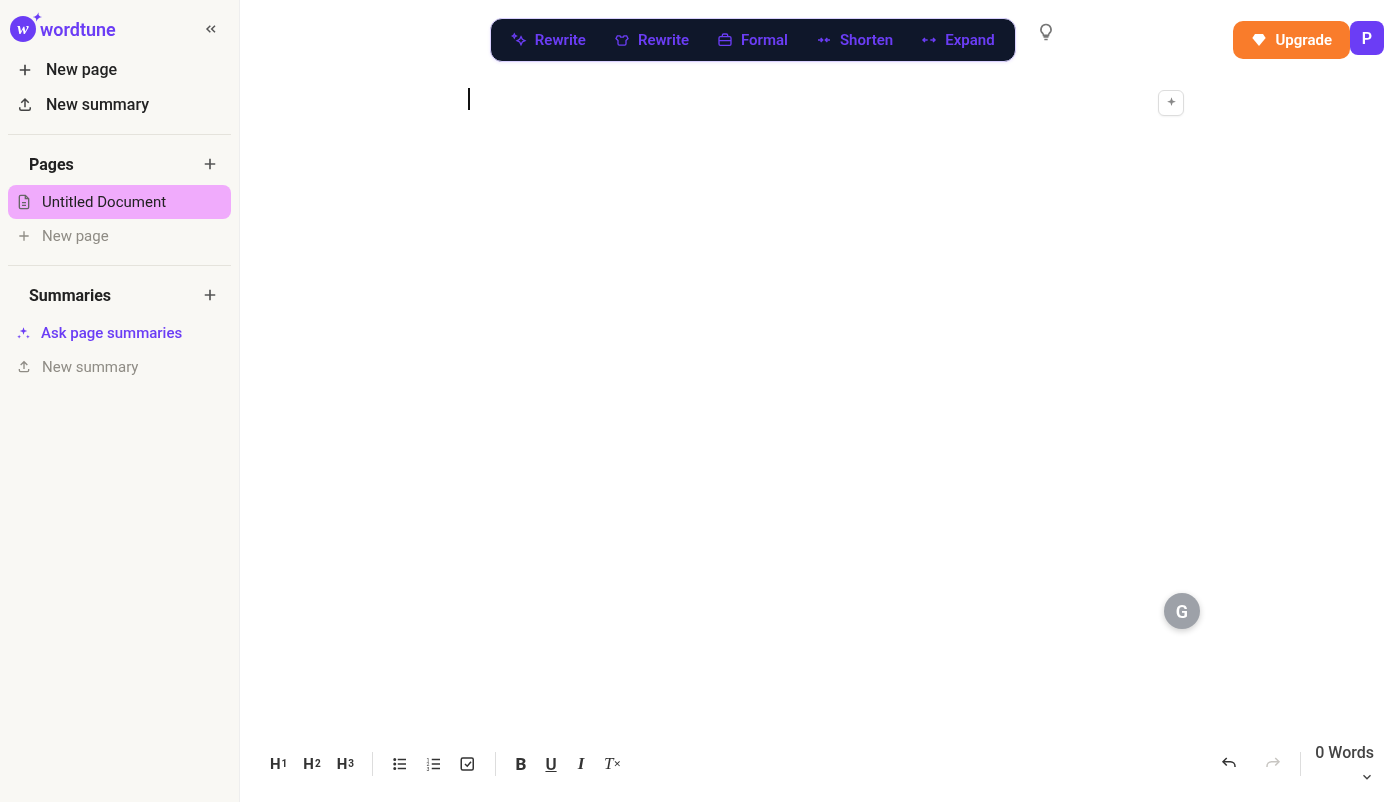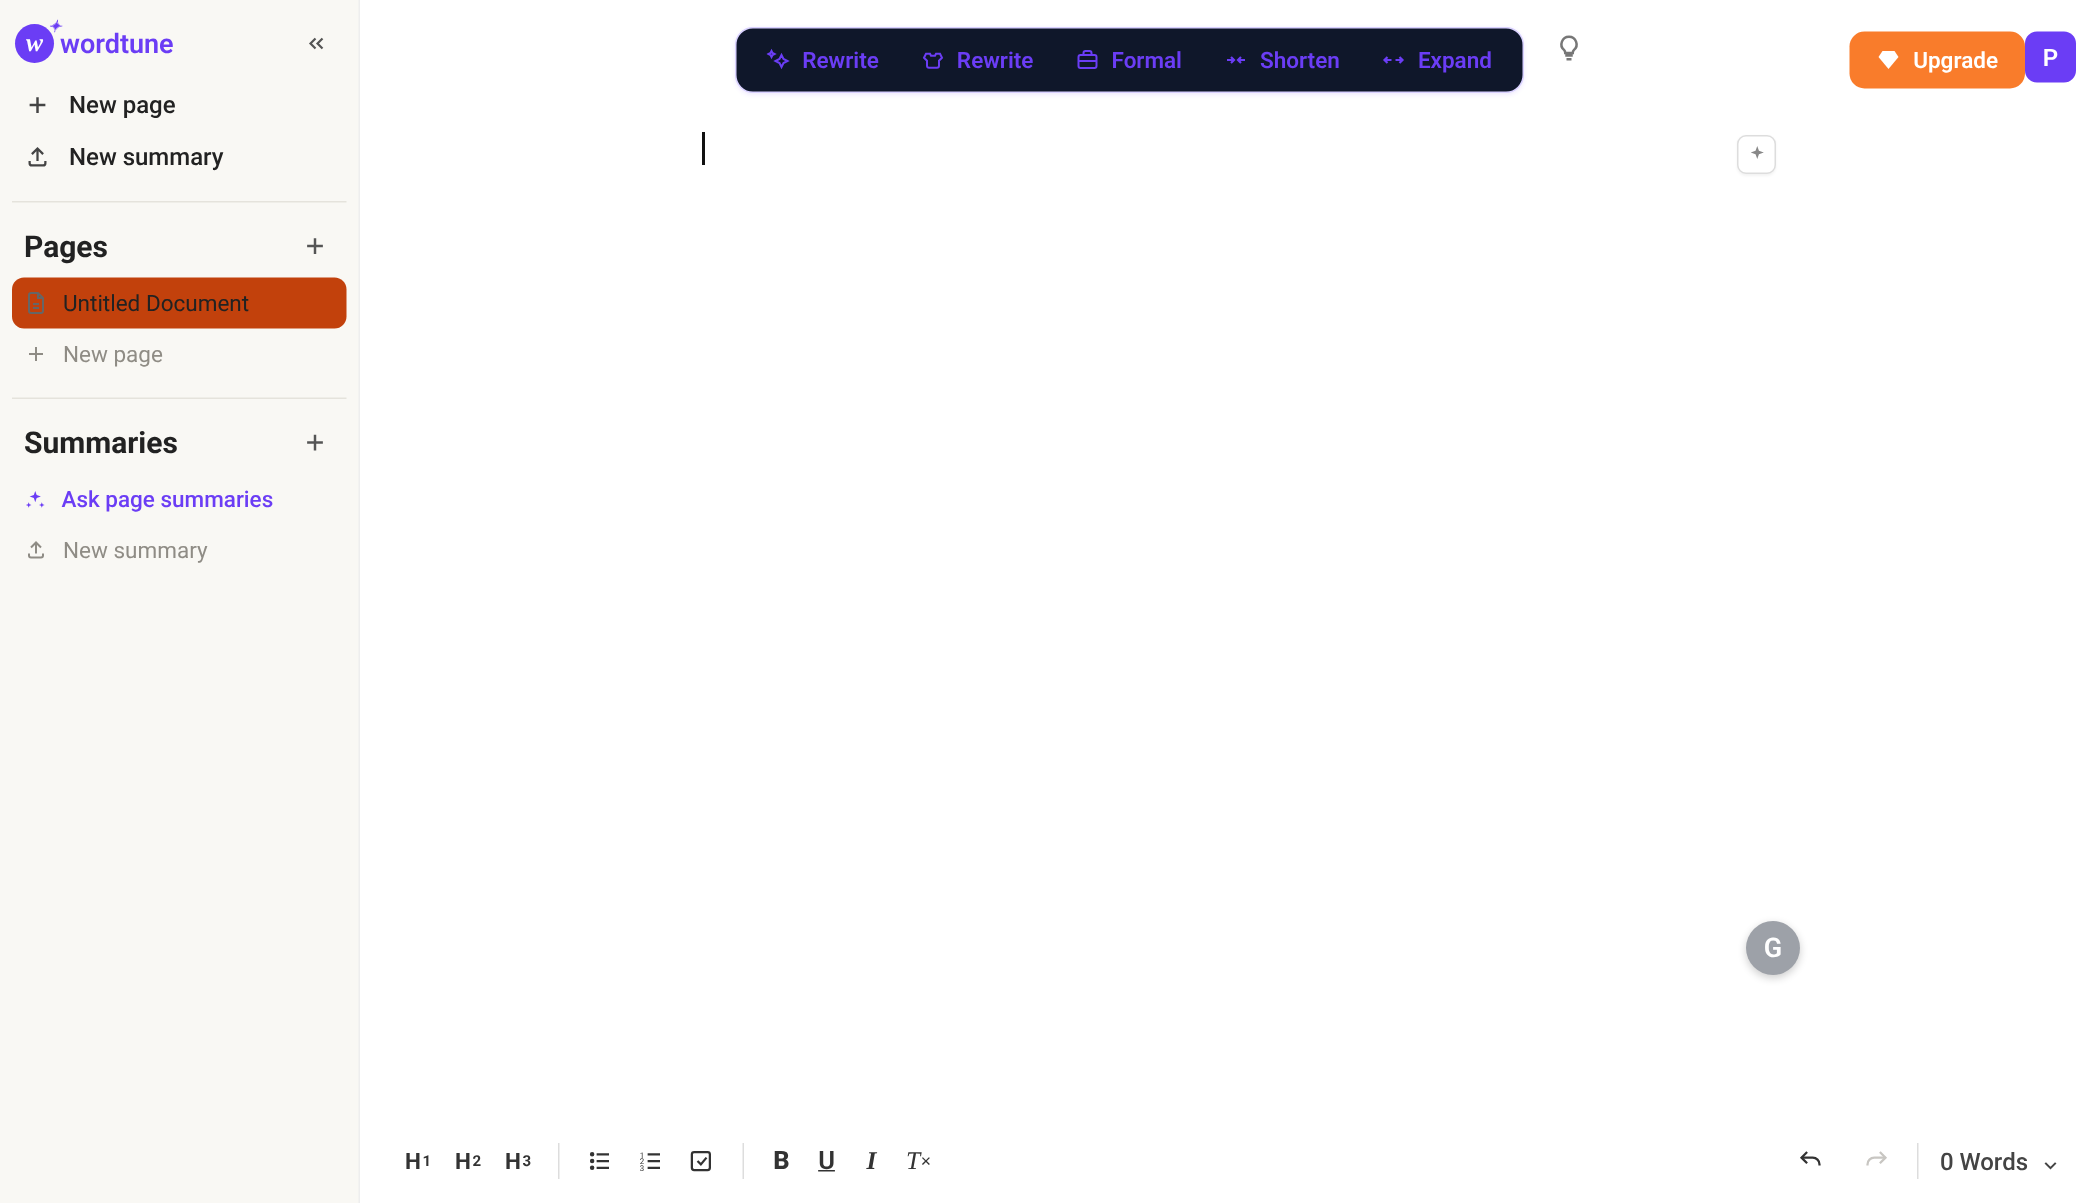--- a/index.html
+++ b/index.html
@@ -9,24 +9,24 @@
   
   .sidebar { width: 240px; height: 100%; background: #f9f8f4; border-right: 1px solid #eee; display:flex; flex-direction:column; padding: 12px 8px; }
   .sidebar-header { display:flex; align-items:center; justify-content:space-between; padding: 4px 8px 10px 2px; }
   .logo { display:flex; align-items:center; gap:4px; color:#6b3df5; font-weight:600; font-size:18px; }
   .logo-icon { width:26px; height:26px; border-radius:50%; background:#6b3df5; display:flex; align-items:center; justify-content:center; color:#fff; font-style:italic; font-weight:700; font-size:17px; position:relative; font-family: cursive;}
   .logo-plus { position:absolute; top:-5px; right:-5px; color:#6b3df5; font-size:11px; }
   .collapse-icon { color:#555; font-size:15px; cursor:pointer; padding:4px;}
   .action-item { display:flex; align-items:center; gap:12px; padding:8px 8px; color:#222; cursor:pointer; border-radius:6px; font-size:16px; font-weight:500;}
   .action-item .icn { width:18px; display:flex; color:#444; }
   .section { margin-top:12px; border-top:1px solid #e5e3dc; padding-top:16px; }
-  .section-head { display:flex; justify-content:space-between; align-items:center; padding:0 8px 8px; font-weight:700; color:#222; font-size:20px; }
+  .section-head { display:flex; justify-content:space-between; align-items:center; padding:0 8px 8px; font-weight:700; color:#222; font-size:16px;margin-left:13px; }
   .plus-btn { cursor:pointer; color:#555; padding:4px; }
   .page-item { display:flex; align-items:center; gap:10px; padding:8px 8px; border-radius:8px; color:#222; cursor:pointer; font-size:15px; }
-  .page-item.active { background:#c2410c; }
+  .page-item.active { background:#f0abfc; }
   .muted-item { display:flex; align-items:center; gap:10px; padding:8px 8px; color:#8f8c85; cursor:pointer; font-size:15px;}
   .link-item { display:flex; align-items:center; gap:10px; padding:8px 8px; color:#6b3df5; cursor:pointer; font-size:15px; font-weight:500;}
 
   
   .main { flex:1; position:relative; display:flex; flex-direction:column; }
   .topbar { display:flex; align-items:center; justify-content:space-between; padding:18px 16px 14px 16px; }
   .center-wrap { flex:1; display:flex; justify-content:center; }
   .pill { display:flex; align-items:center; gap:0; border:1px solid #d9d1ff; background: #0f172a; border-radius:12px; padding:4px 6px; box-shadow: 0 1px 3px rgba(107,61,245,0.1);}
   .pill-btn { display:flex; align-items:center; gap:8px; padding:8px 14px; color:#6b3df5; font-weight:600; font-size:15px; cursor:pointer; border-radius:8px;}
   .pill-btn .icn { width:16px; height:16px; display:inline-flex; }
@@ -43,21 +43,21 @@
 
   .ext-dot { position:absolute; bottom:98px; right:200px; width:36px; height:36px; border-radius:50%; background:#9da1a8; display:flex; align-items:center; justify-content:center; color:#fff; font-weight:600; font-size:18px; cursor:pointer; box-shadow: 0 2px 6px rgba(0,0,0,0.2);}
 
   
   .bottombar { display:flex; align-items:center; justify-content:space-between; padding:10px 22px 12px 22px; }
   .tool-group { display:flex; align-items:center; gap:0; }
   .tool-btn { padding:6px 8px; color:#333; cursor:pointer; border-radius:6px; display:flex; align-items:center; justify-content:center; min-width:30px; font-size:17px;}
   .tool-btn.h { font-weight:700; font-size:15px; }
   .tool-btn.h sub { font-size:10px; font-weight:700; margin-left:1px; vertical-align:baseline; }
   .divider { width:1px; height:24px; background:#ddd; margin:0 10px; }
-  .word-count { display:flex; align-items:flex-end; gap:8px; color:#444; font-weight:500; cursor:pointer; padding:6px 4px;}
+  .word-count { display:flex; align-items:flex-end; gap:8px; color:#444; font-weight:500; cursor:pointer; padding:6px 4px;flex-direction:column;}
   .undo-redo { display:flex; align-items:center; gap:10px; }
   .undo-redo .disabled { color:#c8c6c2; cursor:default; }
 
   svg { display:block; }
 </style>
 </head>
 <body>
 
 <aside class="sidebar">
   <div class="sidebar-header">

